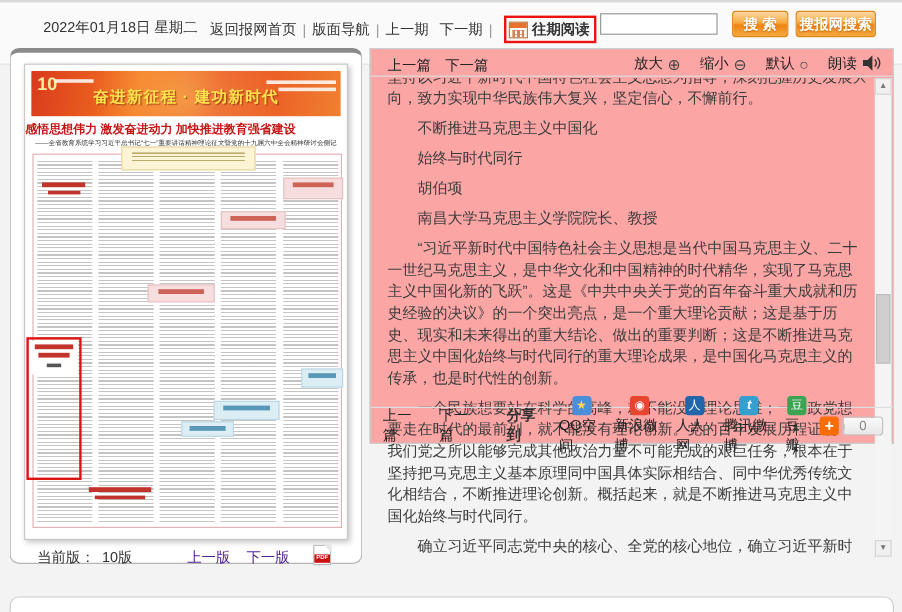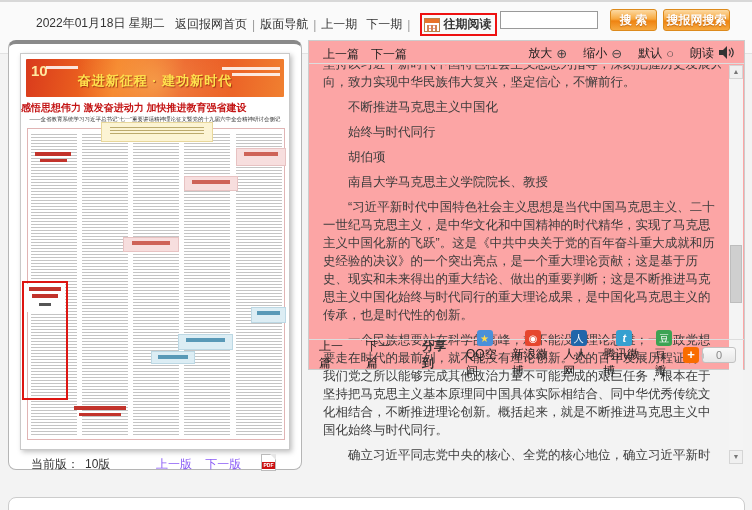--- a/index.html
+++ b/index.html
@@ -63,21 +63,21 @@
   .bar-red { position:absolute; background:#c2332b; }
   .hl-box { position:absolute; left:1px; top:227px; width:46px; height:119px; border:2px solid #dd1511; }
   .hl-patch { position:absolute; left:1px; right:1px; top:1px; height:28px; background:#fff; }
   .hl-patch .t1 { position:absolute; left:4px; top:3px; right:4px; height:4px; background:#c2332b; }
   .hl-patch .t2 { position:absolute; left:7px; top:10px; right:7px; height:4px; background:#c2332b; }
   .hl-patch .t3 { position:absolute; left:14px; top:19px; right:14px; height:3px; background:#555; }
   .lp-footer { position:absolute; left:0; right:0; top:410px; height:20px; font-size:12px; color:#333; }
   .lp-footer .cur { position:absolute; left:22px; top:2px; }
   .lp-footer .cur b { font-weight:normal; margin-left:6px; }
   .lp-footer .pages { position:absolute; left:147px; top:2px; }
-  .lp-footer .pages a { color:#8b5cf6; text-decoration:none; cursor:pointer; margin-right:10px; }
+  .lp-footer .pages a { color:#4c1d95; text-decoration:none; cursor:pointer; margin-right:10px; }
   .pdf-icon { position:absolute; left:252px; top:0; width:15px; height:17px; background:#fff;
       border:1px solid #bbb; cursor:pointer; }
   .pdf-icon::before { content:""; position:absolute; right:-1px; top:-1px; border:3px solid #e6e6e6;
       border-left-color:transparent; border-bottom-color:transparent; }
   .pdf-icon::after { content:"PDF"; position:absolute; left:0; right:0; bottom:1px; background:#cc1111;
       color:#fff; font-size:5px; font-weight:bold; text-align:center; height:7px; line-height:7px; }
 
   
   .right-panel { position:absolute; left:308px; top:40px; width:437px; height:330px; background:#fca5a5;
       border:1px solid #ccc; }

